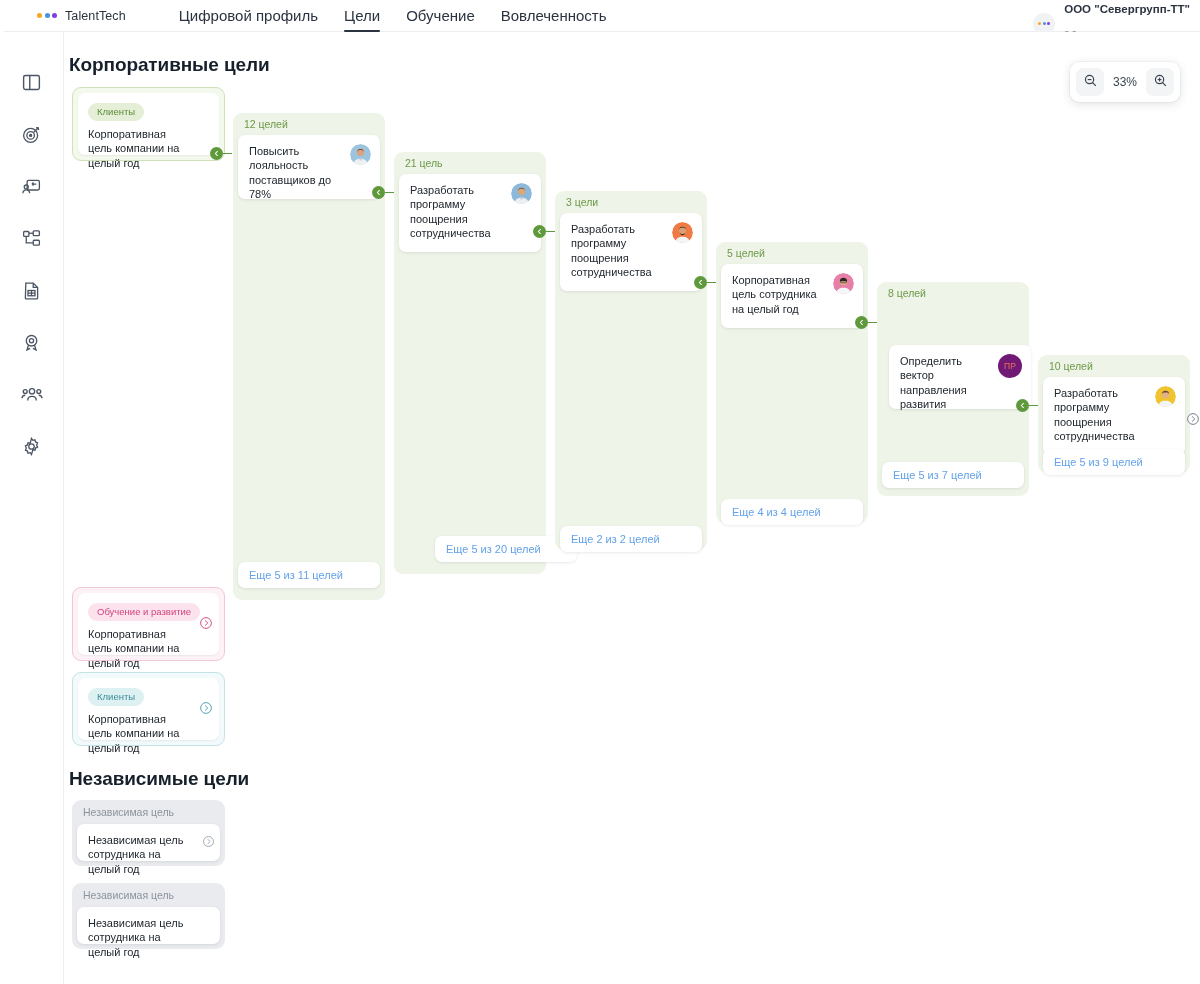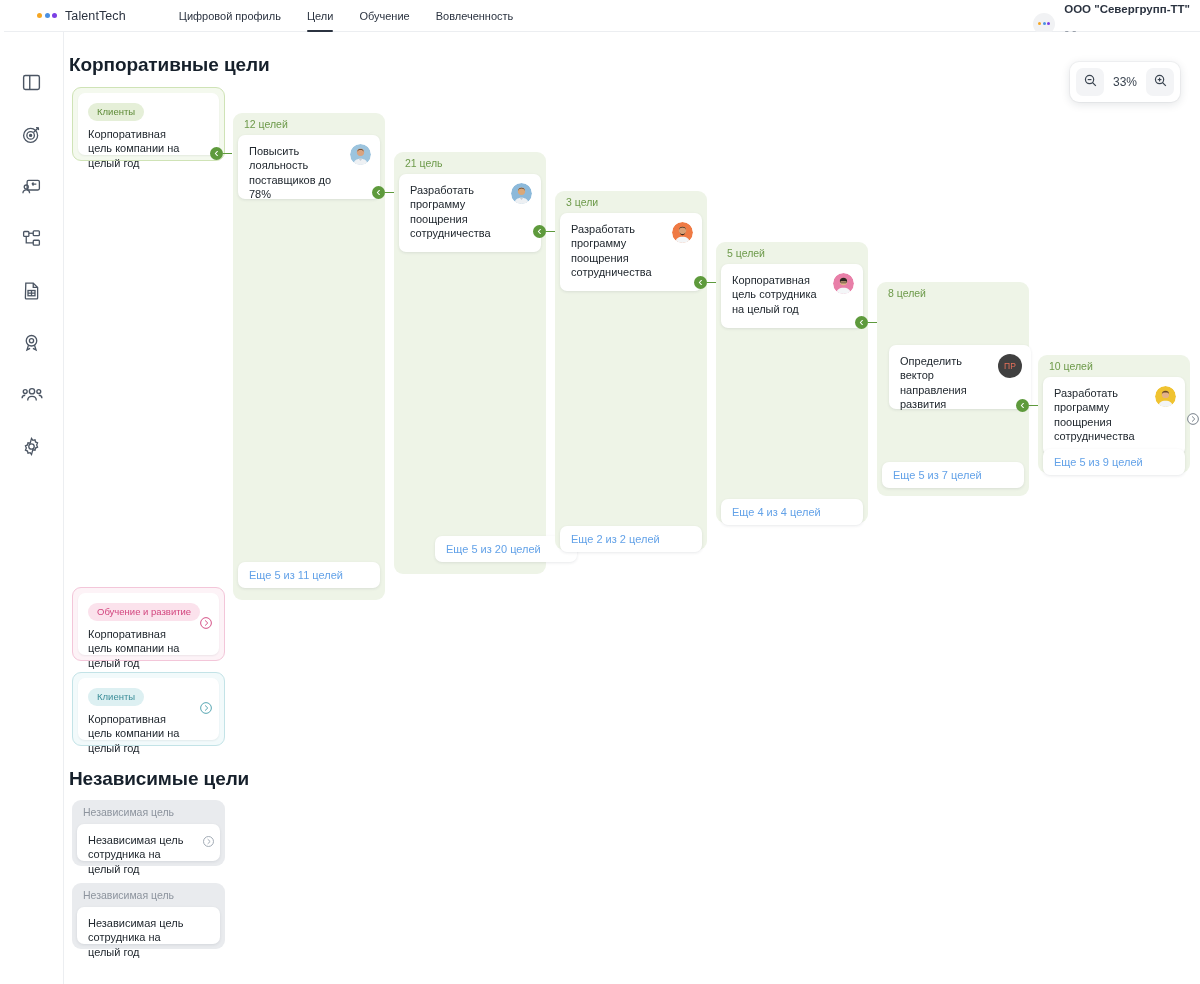--- a/index.html
+++ b/index.html
@@ -18,21 +18,21 @@
     border-bottom: 1px solid #eceef1;
     display: flex; align-items: center;
   }
   #brand { display: flex; align-items: center; gap: 8px; margin-left: 33px; }
   .brand-dots { display: flex; gap: 2.5px; align-items: center; }
   .brand-dots i { width: 5px; height: 5px; border-radius: 50%; display: block; }
   #brand-name { font-size: 12.5px; color: #2b3340; letter-spacing: .1px; }
 
   #mainnav { display: flex; align-items: center; gap: 26px; margin-left: 53px; height: 32px; }
   .navitem {
-    font-size: 11px; color: #2b3340; height: 32px; display: flex;
+    font-size: 15px; color: #2b3340; height: 32px; display: flex;
     align-items: center; position: relative; cursor: pointer; white-space: nowrap;
   }
   .navitem.active::after {
     content: ""; position: absolute; left: 0; right: 0; bottom: 0;
     height: 2px; background: #2b3340; border-radius: 2px;
   }
 
   #account { position: absolute; right: 14px; top: 3px; display: flex; align-items: center; gap: 9px; cursor: pointer; }
   #account-logo {
     width: 22px; height: 22px; border-radius: 50%; background: #f1f2f4;
@@ -90,21 +90,21 @@
   }
   .goalcard .gtext {
     font-size: 11px; line-height: 14.3px; color: #21282f; padding-right: 28px;
   }
   .avatar {
     position: absolute; right: 9px; top: 9px; width: 21px; height: 21px;
     border-radius: 50%; overflow: hidden; display: block;
   }
   .prbadge {
     position: absolute; right: 9px; top: 9px; width: 24px; height: 24px; border-radius: 50%;
-    background: #404040; color: #e8705a; font-size: 8.5px; display: flex;
+    background: #701a75; color: #e8705a; font-size: 8.5px; display: flex;
     align-items: center; justify-content: center; letter-spacing: .2px;
   }
   .morelink {
     position: absolute; background: #ffffff; border-radius: 7px;
     box-shadow: 0 1px 3px rgba(30,41,59,.10);
     font-size: 11px; color: #63a2e8; display: flex; align-items: center;
     padding-left: 11px; cursor: pointer;
   }
 
   

